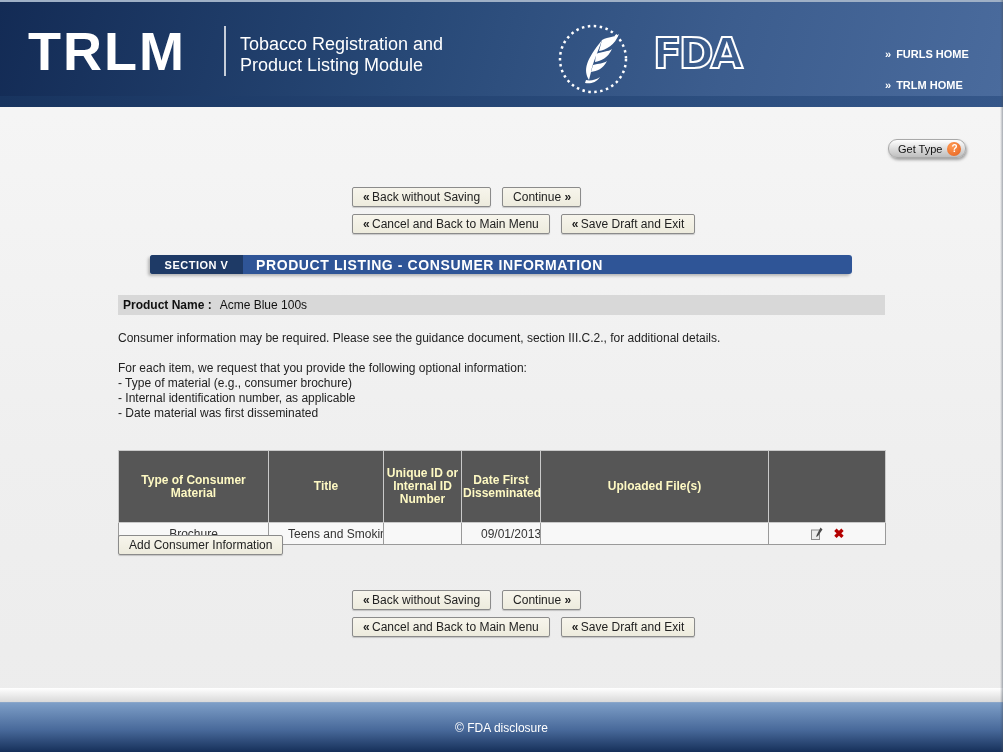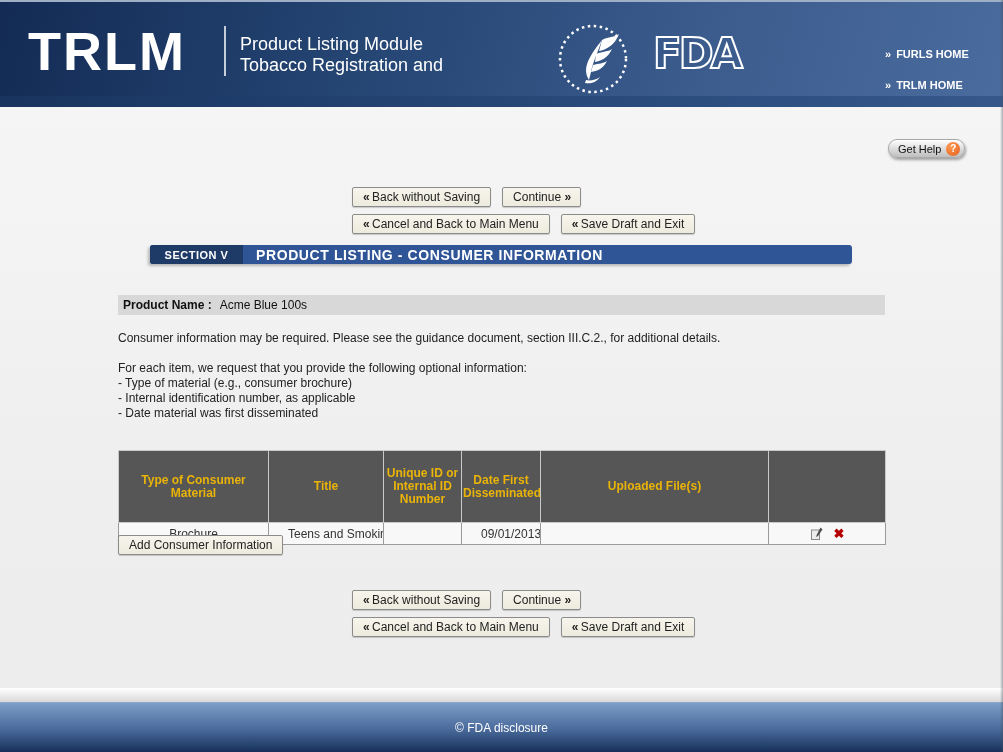--- a/index.html
+++ b/index.html
@@ -66,21 +66,21 @@
     font-family:"Liberation Sans", sans-serif;
     font-size:12px; color:#222; white-space:nowrap; cursor:pointer;
     box-shadow:0 1px 1px rgba(0,0,0,.18);
   }
   .btn .gl { font-weight:bold; letter-spacing:-1px; }
   .btn-row { position:absolute; left:340px; display:flex; gap:11px;padding-left:12px; }
   .row-a1 { top:187px; } .row-a2 { top:214px; }
   .row-b1 { top:590px; } .row-b2 { top:617px; }
   
   .section-bar {
-    position:absolute; left:150px; top:245px; width:702px; height:19px;
+    position:absolute; left:150px; top:255px; width:702px; height:19px;
     background:#2f5597; border-radius:3px; display:flex; align-items:stretch;
     box-shadow:-2px 2px 3px rgba(0,0,0,.25);
   }
   .section-tab {
     width:93px; background:#1e3a66; border-radius:3px 0 0 3px;
     color:#fff; font-size:11px; font-weight:bold; letter-spacing:.5px;
     display:flex; align-items:center; justify-content:center;
   }
   .section-title {
     color:#fff; font-size:14px; font-weight:bold; letter-spacing:.6px;
@@ -95,21 +95,21 @@
   .product-bar .plabel { font-weight:bold; margin-right:8px; }
   .intro-p { position:absolute; left:118px; top:331px; width:767px; font-size:12px; color:#222; }
   .intro-list { position:absolute; left:118px; top:361px; width:767px; font-size:12px; color:#222; line-height:15px; }
   
   .ci-table {
     position:absolute; left:118px; top:450px; width:767px;
     border-collapse:collapse; table-layout:fixed;
     border:1px solid #8f8f8f;
   }
   .ci-table th {
-    background:#565656; color:#eab308; font-size:12px; font-weight:bold;
+    background:#565656; color:#fef9c3; font-size:12px; font-weight:bold;
     border:1px solid #c9c9c9; padding:16px 1px; height:46px; line-height:13px;
     text-align:center; overflow:hidden;
   }
   .ci-table td {
     background:#f8f8f8; color:#333; font-size:12px;
     border:1px solid #9a9a9a; height:22px; padding:1px 19px;
     overflow:hidden; white-space:nowrap;
   }
   .td-center { text-align:center; }
   .cell-actions { display:flex; align-items:center; justify-content:center; gap:9px; }
@@ -132,22 +132,22 @@
 </head>
 <body>
 
 <div class="page">
   <div class="page-right-edge"></div>
 
   <div class="hdr">
     <div class="trlm">TRLM</div>
     <div class="hdr-divider"></div>
     <div class="hdr-sub">
+      <div>Tobacco Registration and</div>
       <div>Product Listing Module</div>
-      <div>Tobacco Registration and</div>
     </div>
 
     <svg class="hhs-logo" width="74" height="74" viewBox="0 0 74 74">
       <circle cx="37" cy="37" r="33" fill="none" stroke="#ffffff" stroke-width="2.5" stroke-dasharray="2.5 3.5"></circle>
       <path d="M33 58 C27 48 30 38 46 18 C41 32 37 40 35 50 Z" fill="#ffffff"></path>
       <path d="M46 18 C53 14 58 16 63 12 C59 23 50 28 43 29 Z" fill="#ffffff"></path>
       <path d="M40 32 C47 29 52 30 56 27 C52 36 45 39 39 40 Z" fill="#ffffff"></path>
       <path d="M37 43 C43 41 47 42 51 39 C47 47 41 49 35 50 Z" fill="#ffffff"></path>
       <path d="M30 58 C34 59 40 58 44 55 C40 61 34 62 29 61 Z" fill="#ffffff"></path>
     </svg>
@@ -161,21 +161,21 @@
         <span class="pfx">»</span><span>FURLS HOME</span>
       </a>
       <a class="hdr-link">
         <span class="pfx">»</span><span>TRLM HOME</span>
       </a>
     </div>
   </div>
   <div class="hdr-bar"></div>
 
   <div class="get-help">
-    <span class="lbl">Get Help</span>
+    <span class="lbl">Get Type</span>
     <span class="help-q">?</span>
   </div>
 
   <div class="btn-row row-a1">
     <button class="btn">
       <span class="gl">«</span>
       <span>Back without Saving</span>
     </button>
     <button class="btn">
       <span>Continue</span>

